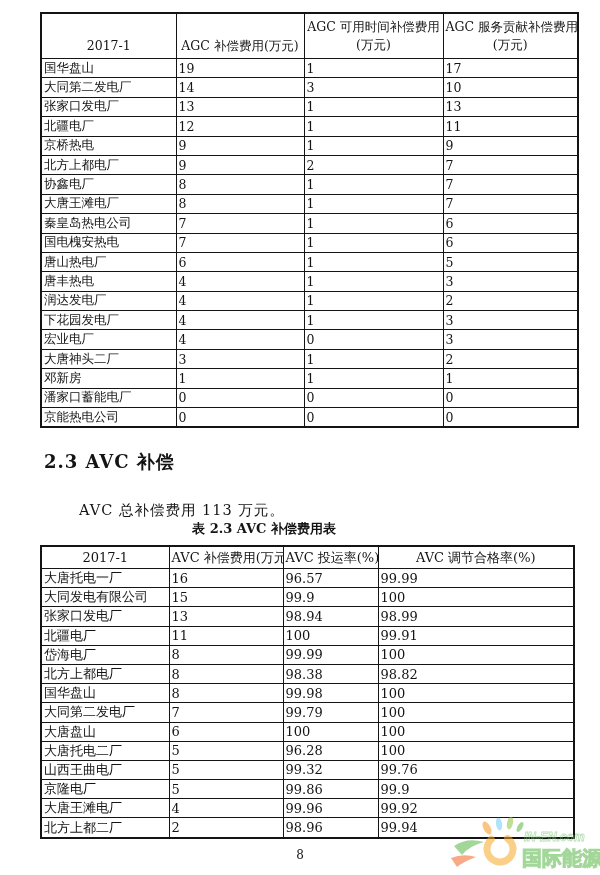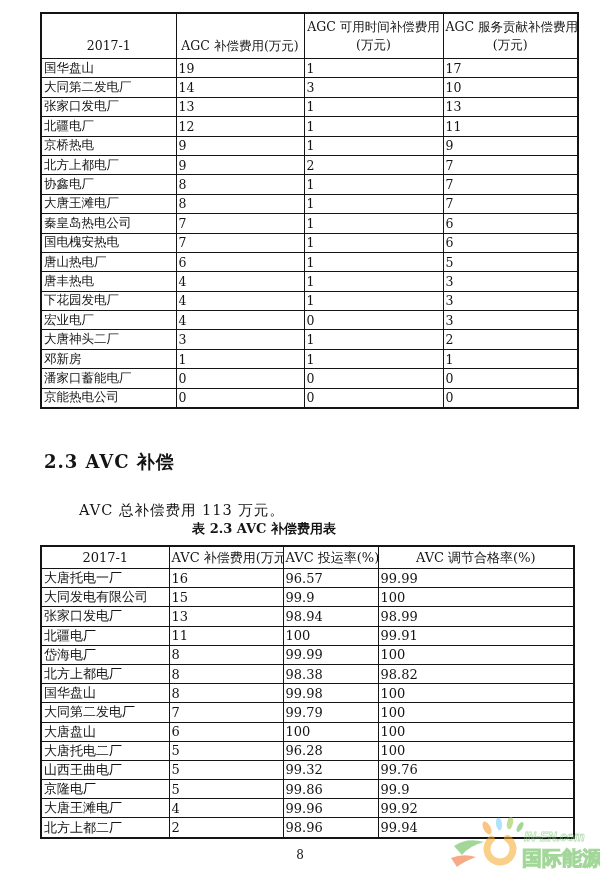--- a/index.html
+++ b/index.html
@@ -137,20 +137,26 @@
           <td>1</td>
           <td>5</td>
         </tr>
         <tr>
           <td>唐丰热电</td>
           <td>4</td>
           <td>1</td>
           <td>3</td>
         </tr>
         <tr>
+          <td>润达发电厂</td>
+          <td>4</td>
+          <td>1</td>
+          <td>2</td>
+        </tr>
+        <tr>
           <td>下花园发电厂</td>
           <td>4</td>
           <td>1</td>
           <td>3</td>
         </tr>
         <tr>
           <td>宏业电厂</td>
           <td>4</td>
           <td>0</td>
           <td>3</td>

